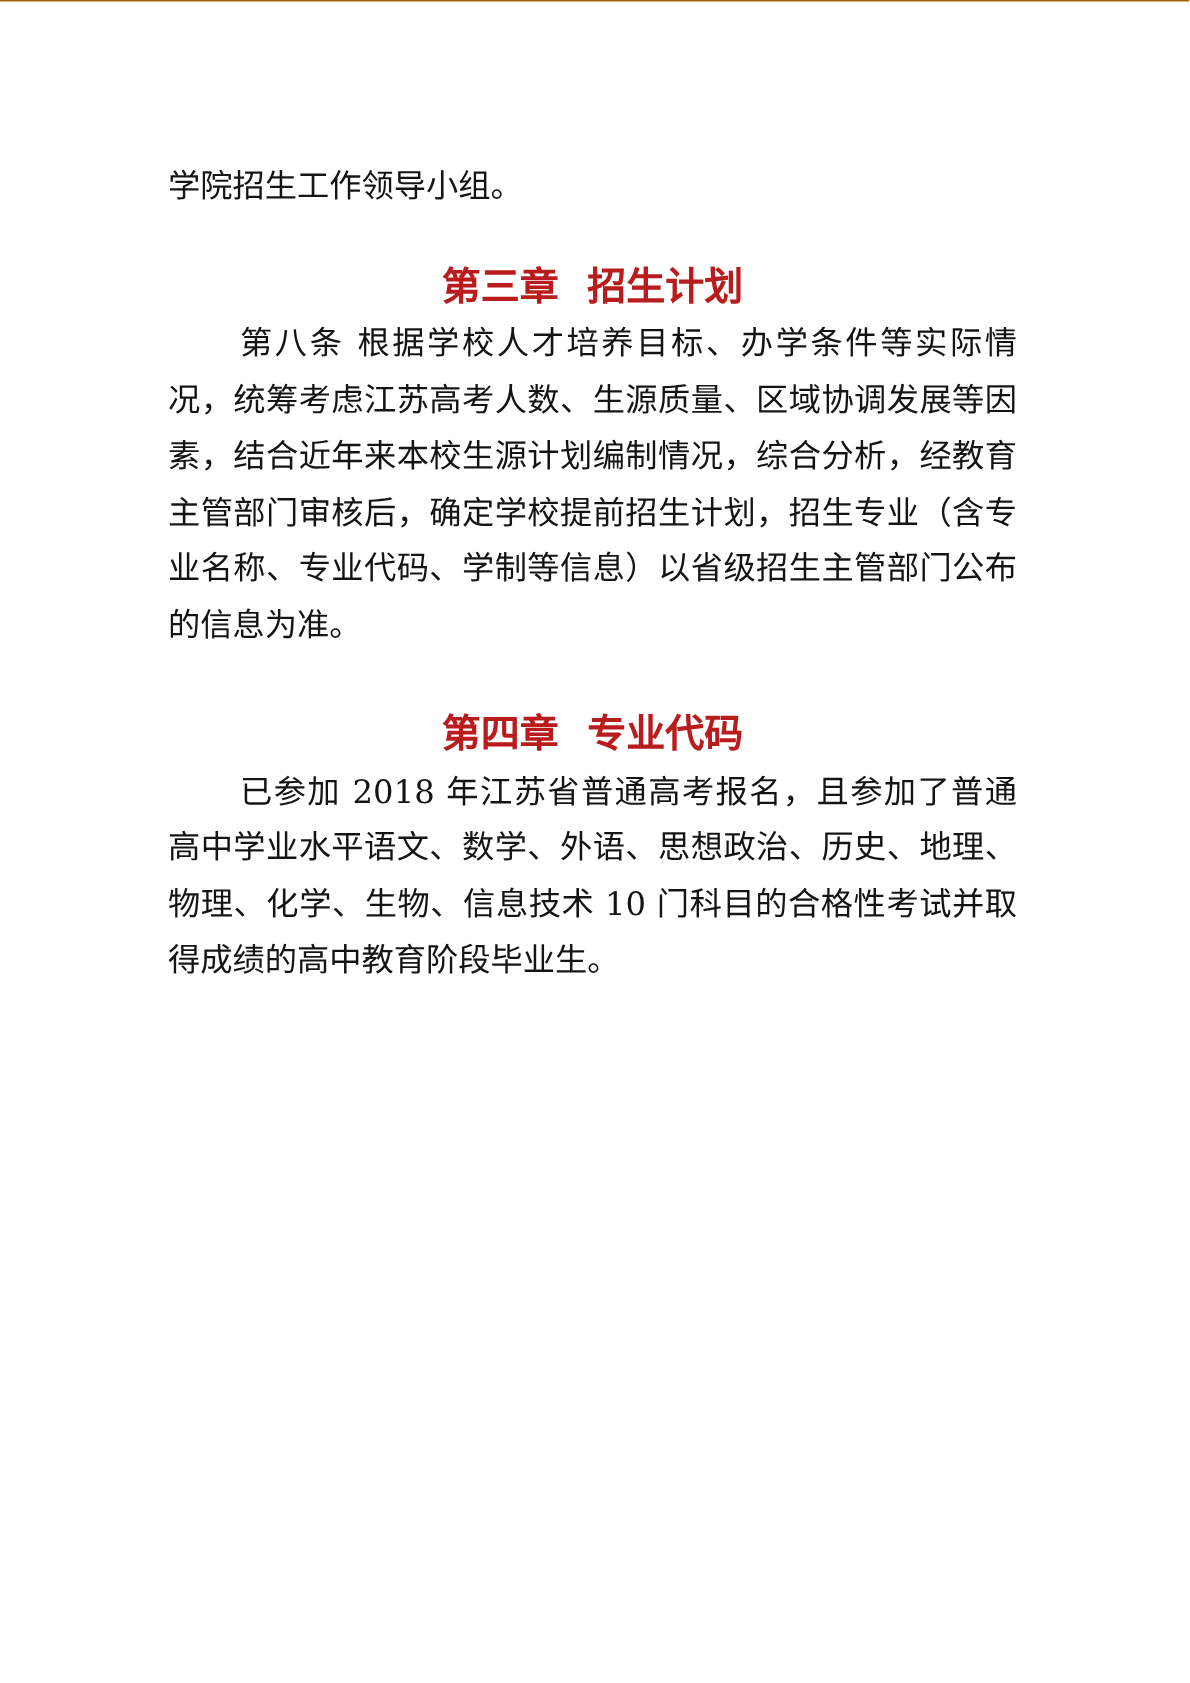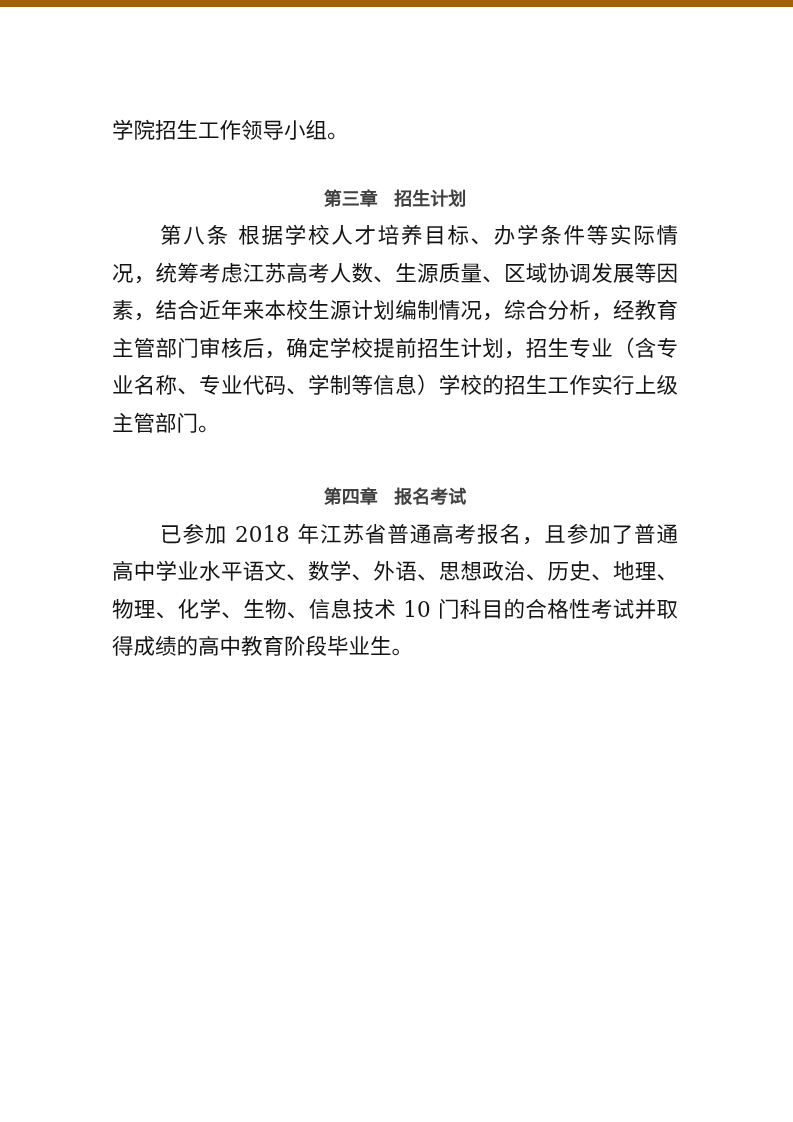--- a/index.html
+++ b/index.html
@@ -6,21 +6,21 @@
     margin: 0;
     padding: 0;
     background: #ffffff;
   }
   .page {
     position: relative;
     width: 793px;
     height: 1122px;
     margin: 0 auto;
     background: #ffffff;
-    border-top: 7px solid #a16207;
+    border-top: 1px solid #a16207;
     box-sizing: border-box;
     overflow: hidden;
   }
   .text-block {
     position: absolute;
     top: 105px;
     left: 112px;
     width: 566px;
     color: #141414;
     font-family: "DejaVu Serif", "Liberation Serif", serif;
@@ -34,44 +34,44 @@
     padding: 0;
   }
   .para.indent {
     text-indent: 48px;
   }
   .chapter-heading {
     margin: 0;
     padding: 0;
     font-family: "DejaVu Sans", "Liberation Sans", sans-serif;
     font-weight: bold;
-    font-size: 18px;
+    font-size: 26px;
     line-height: 37.5px;
-    color: #404040;
+    color: #b91c1c;
     text-align: center;
     word-spacing: 10px;
     text-indent: 0;
   }
   .chapter-heading.gap-1 { margin-top: 30px; }
   .chapter-heading.gap-2 { margin-top: 36px; }
 </style>
 </head>
 <body>
 
 <div class="page">
   <div class="text-block">
 
     <p class="para">学院招生工作领导小组。</p>
 
 
 
     <h2 class="chapter-heading gap-1">第三章 招生计划</h2>
 
-    <p class="para indent">第八条 根据学校人才培养目标、办学条件等实际情况，统筹考虑江苏高考人数、生源质量、区域协调发展等因素，结合近年来本校生源计划编制情况，综合分析，经教育主管部门审核后，确定学校提前招生计划，招生专业（含专业名称、专业代码、学制等信息）学校的招生工作实行上级主管部门。</p>
+    <p class="para indent">第八条 根据学校人才培养目标、办学条件等实际情况，统筹考虑江苏高考人数、生源质量、区域协调发展等因素，结合近年来本校生源计划编制情况，综合分析，经教育主管部门审核后，确定学校提前招生计划，招生专业（含专业名称、专业代码、学制等信息）以省级招生主管部门公布的信息为准。</p>
 
-    <h2 class="chapter-heading gap-2">第四章 报名考试</h2>
+    <h2 class="chapter-heading gap-2">第四章 专业代码</h2>
 
 
     <p class="para indent">已参加 2018 年江苏省普通高考报名，且参加了普通高中学业水平语文、数学、外语、思想政治、历史、地理、物理、化学、生物、信息技术 10 门科目的合格性考试并取得成绩的高中教育阶段毕业生。</p>
 
 
   </div>
 </div>
 
 </body></html>

